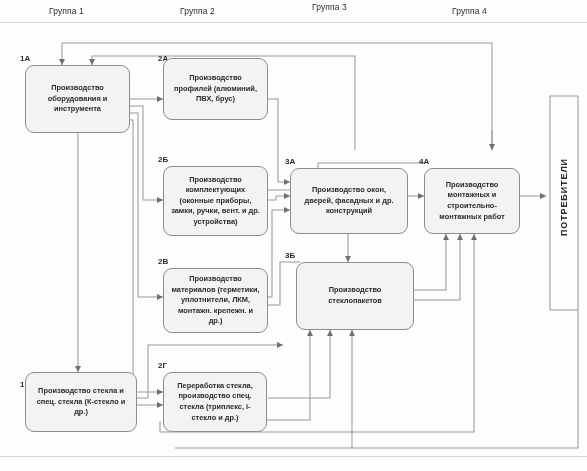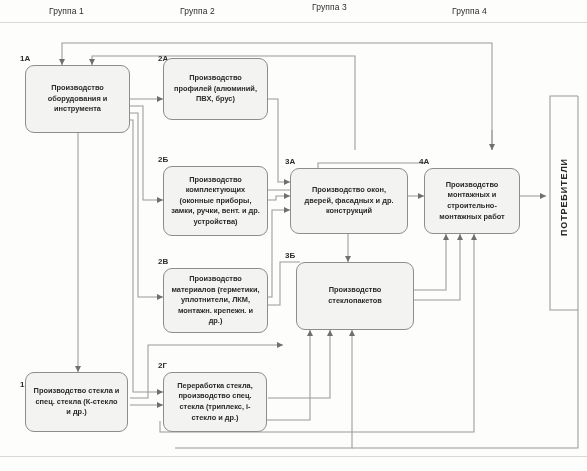--- a/index.html
+++ b/index.html
@@ -114,21 +114,21 @@
 
     <path d="M578,310 L578,448 L352,448" style="stroke-dasharray:none;"></path>
   </svg>
 
   <div class="tag" style="left:20px;top:54px;">1А</div>
   <div class="node" style="left:25px;top:65px;width:105px;height:68px;">
     <span class="txt">Производство оборудования и инструмента</span>
   </div>
 
   <div class="tag" style="left:20px;top:361px;margin-top:19px;">1Б</div>
-  <div class="node" style="left:25px;top:372px;width:103px;height:60px;">
+  <div class="node" style="left:25px;top:372px;width:112px;height:60px;">
     <span class="txt">Производство стекла и спец. стекла (К-стекло и др.)</span>
   </div>
 
   <div class="tag" style="left:158px;top:54px;">2А</div>
   <div class="node" style="left:163px;top:58px;width:105px;height:62px;">
     <span class="txt">Производство профилей (алюминий, ПВХ, брус)</span>
   </div>
 
   <div class="tag" style="left:158px;top:155px;">2Б</div>
   <div class="node" style="left:163px;top:166px;width:105px;height:70px;">

